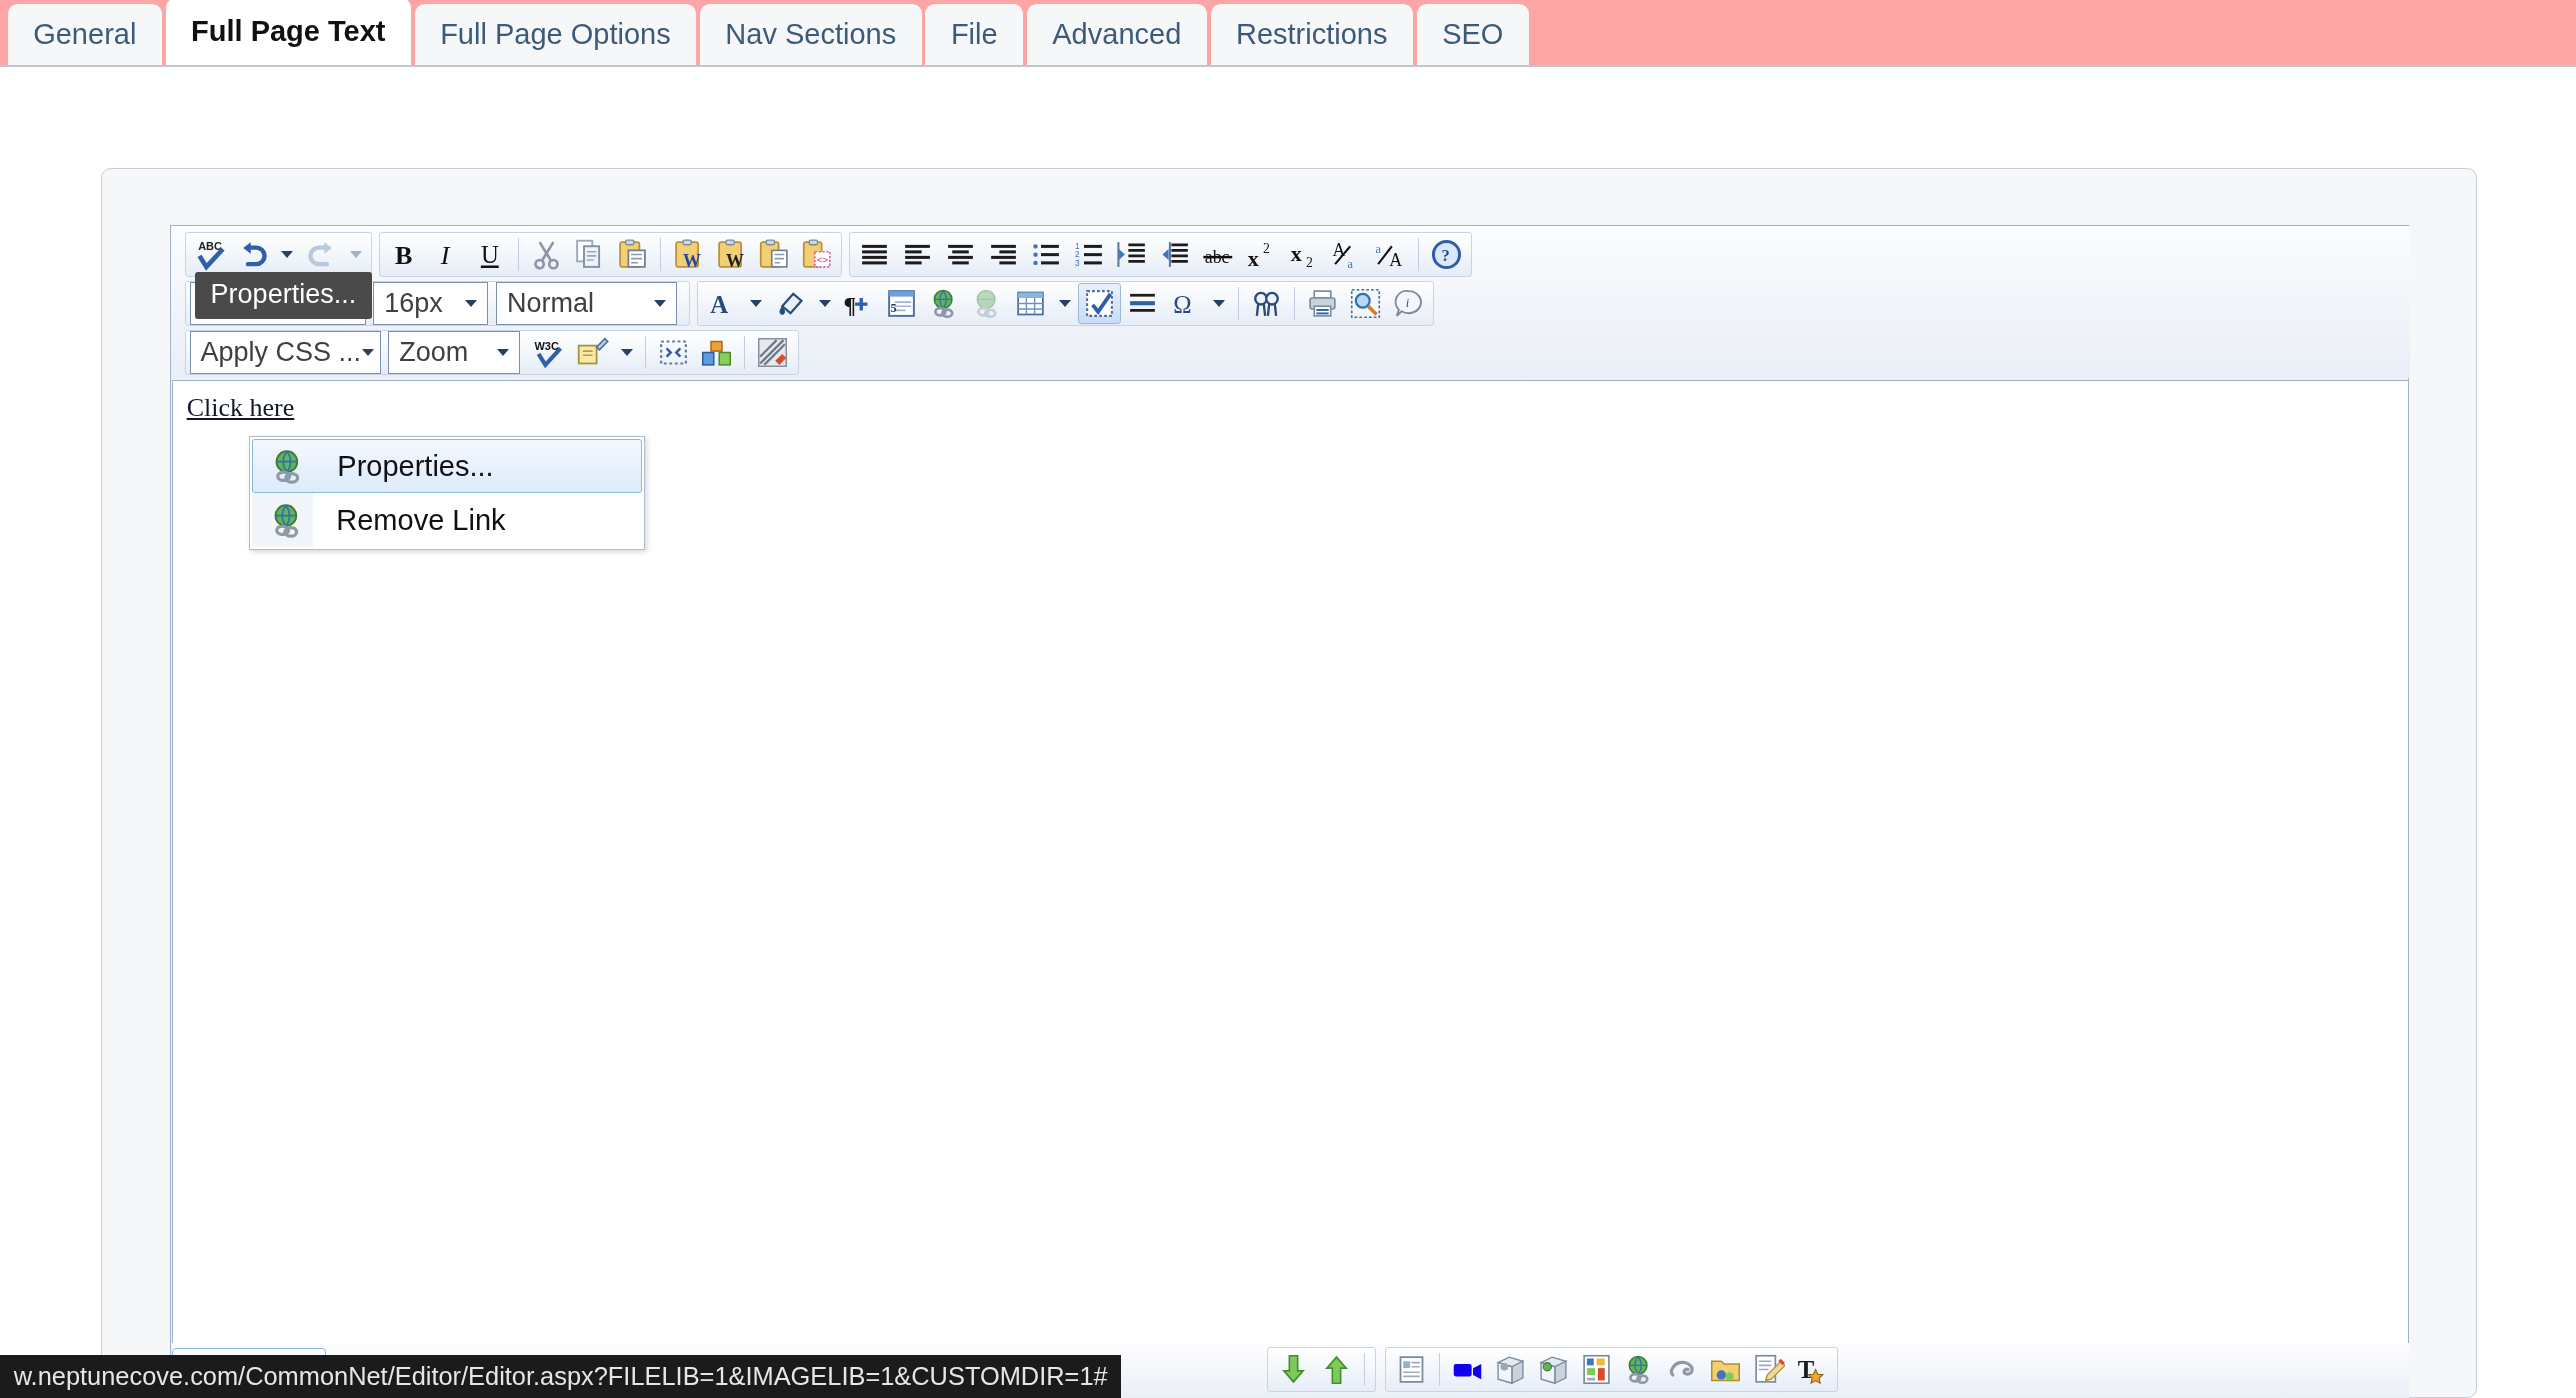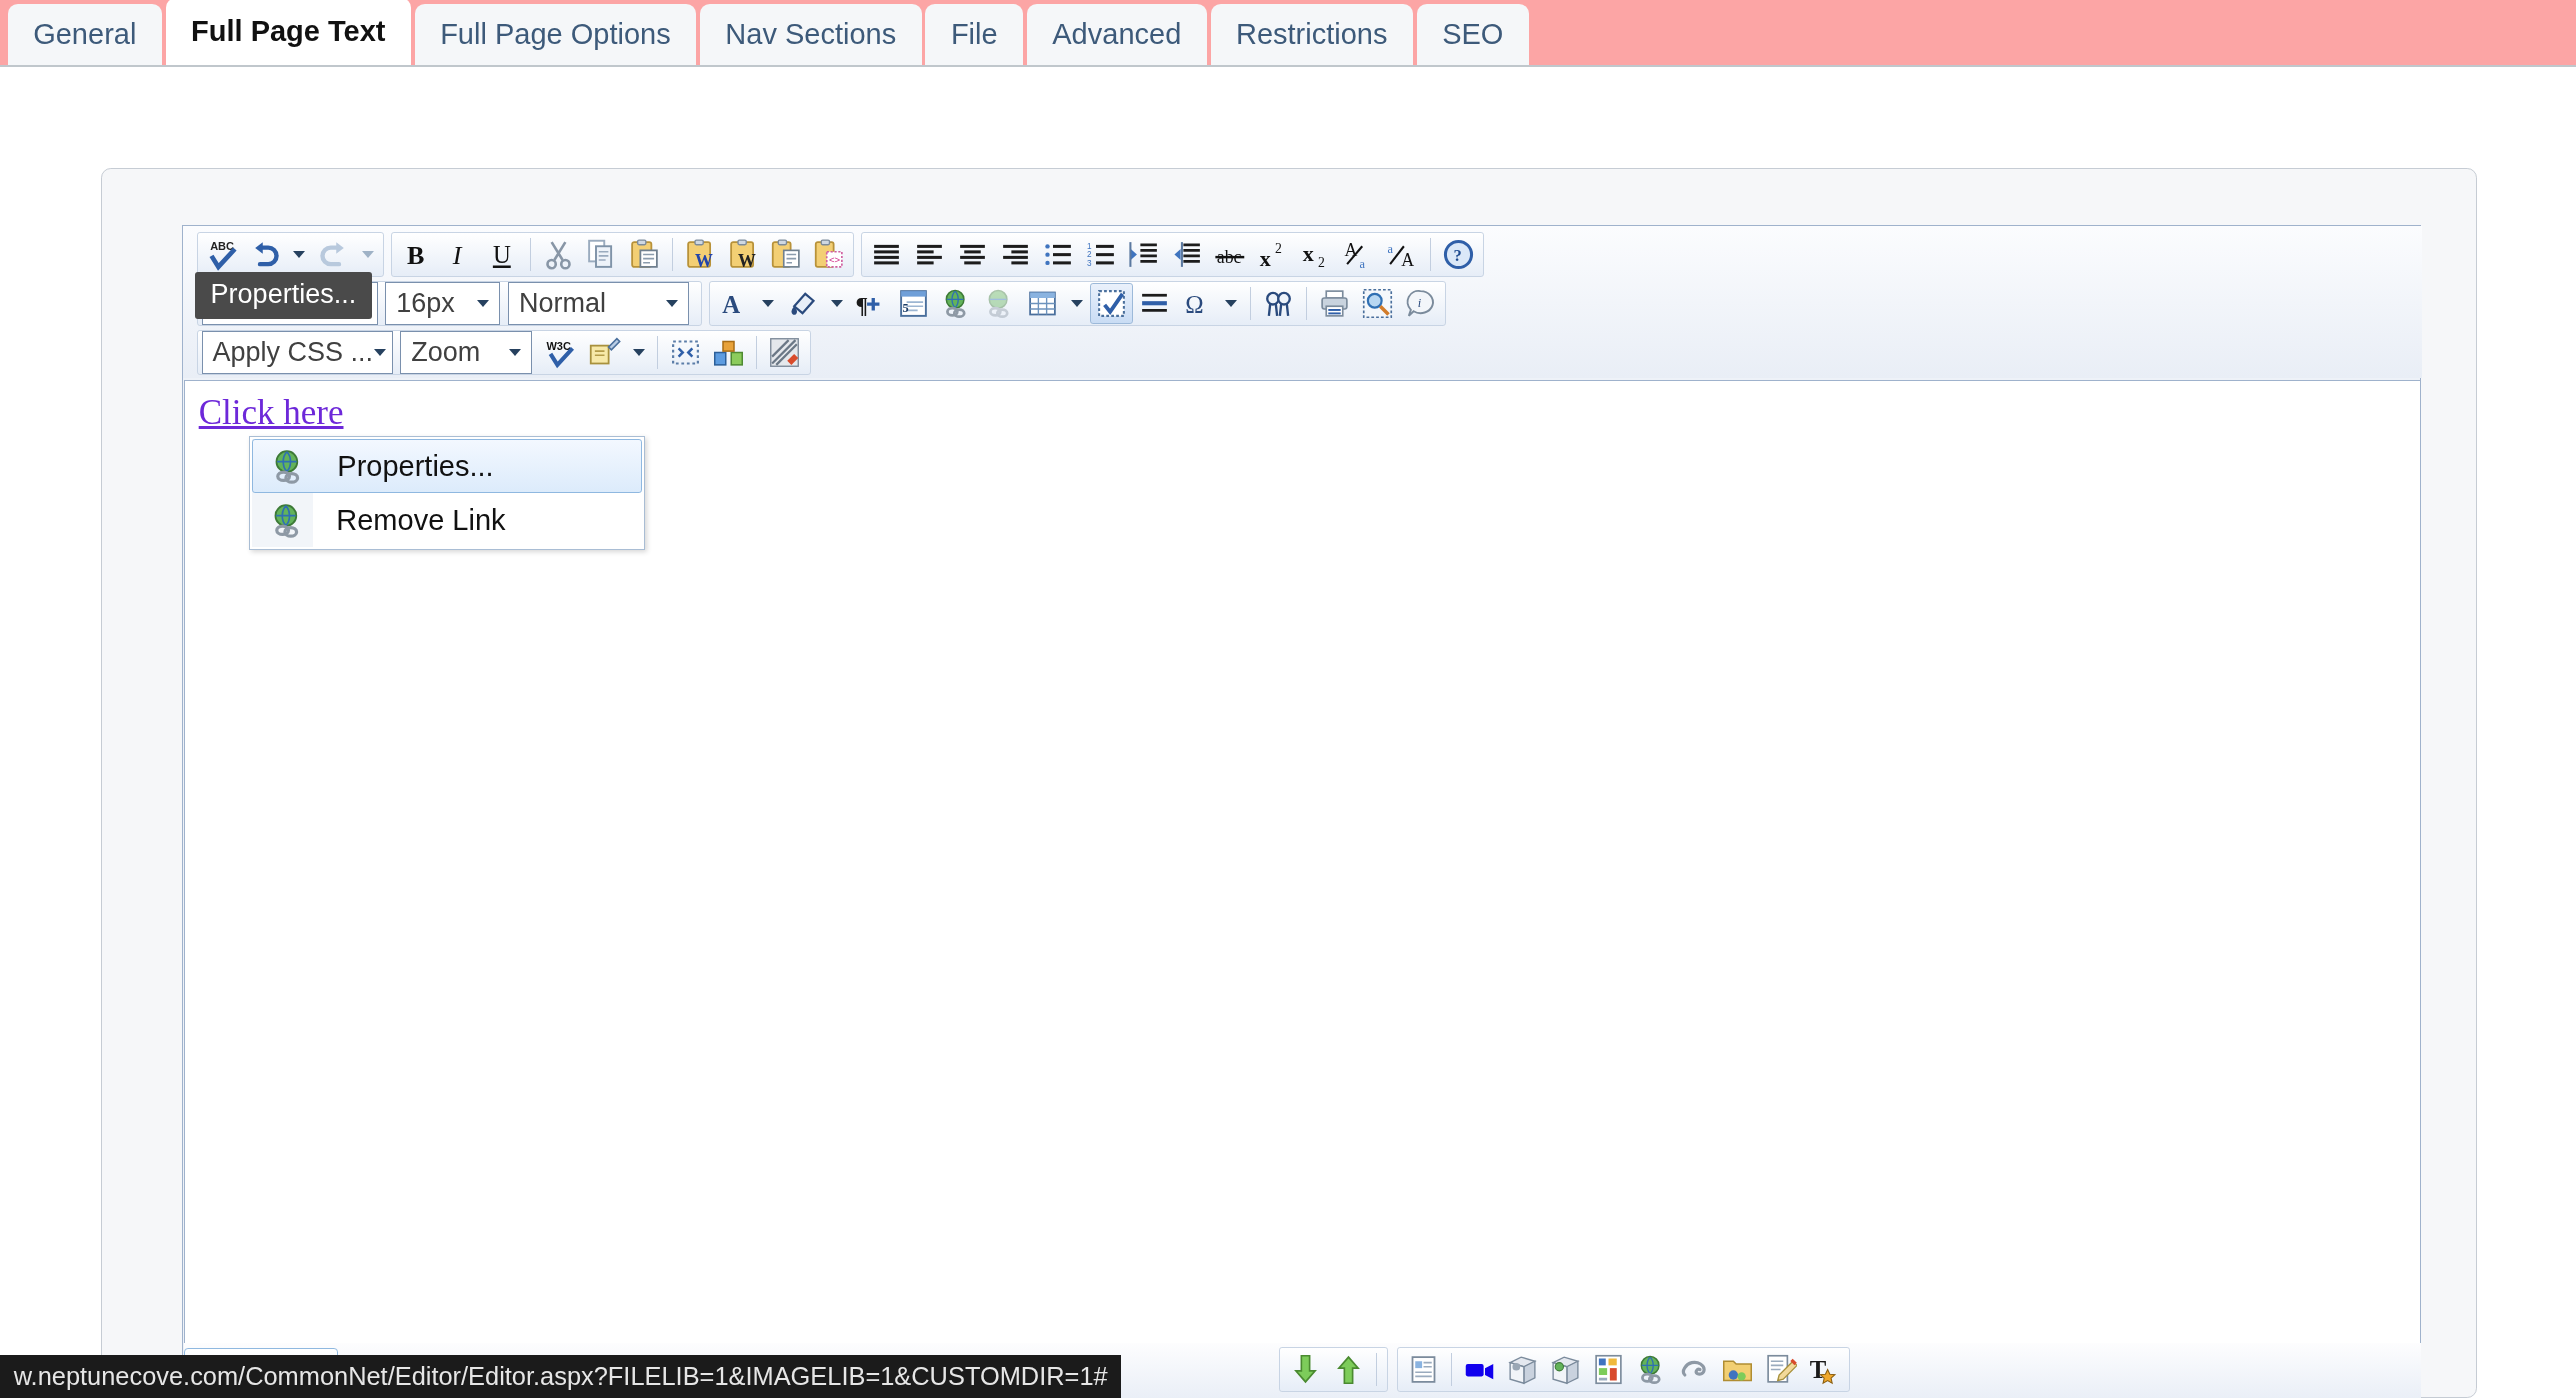--- a/index.html
+++ b/index.html
@@ -50,21 +50,20 @@
     border-radius: 9.8px;
   }
 
   
   .editor-frame {
     position: absolute;
     left: 170px; top: 225px;
     width: 2239px; height: 1174px;
     background: #eef2f8;
     border: 1px solid #9fb2cc;
-    margin-left: 12px;
   }
 
   
   .toolbar {
     position: absolute; left: 0; top: 0;
     width: 2239px; height: 152px;
     background: linear-gradient(#fbfcfe, #e9eef6);
     padding: 3.9px 5.9px;
   }
   .trow {
@@ -153,22 +152,22 @@
     position: absolute;
     left: 1px; top: 154px;
     width: 2237px; height: 1159px;
     background: #ffffff;
     border: 1px solid #9fb2cc;
   }
   .doc-link {
     position: absolute;
     left: 13.7px; top: 11.7px;
     font-family: "Liberation Serif", serif;
-    font-size: 35px;
-    color: #6d28d9;
+    font-size: 26px;
+    color: #0f172a;
     text-decoration: underline;
     cursor: pointer;
   }
 
   
   .ctxmenu {
     position: absolute;
     left: 249px; top: 436px;
     width: 396px;
     background: #ffffff;

